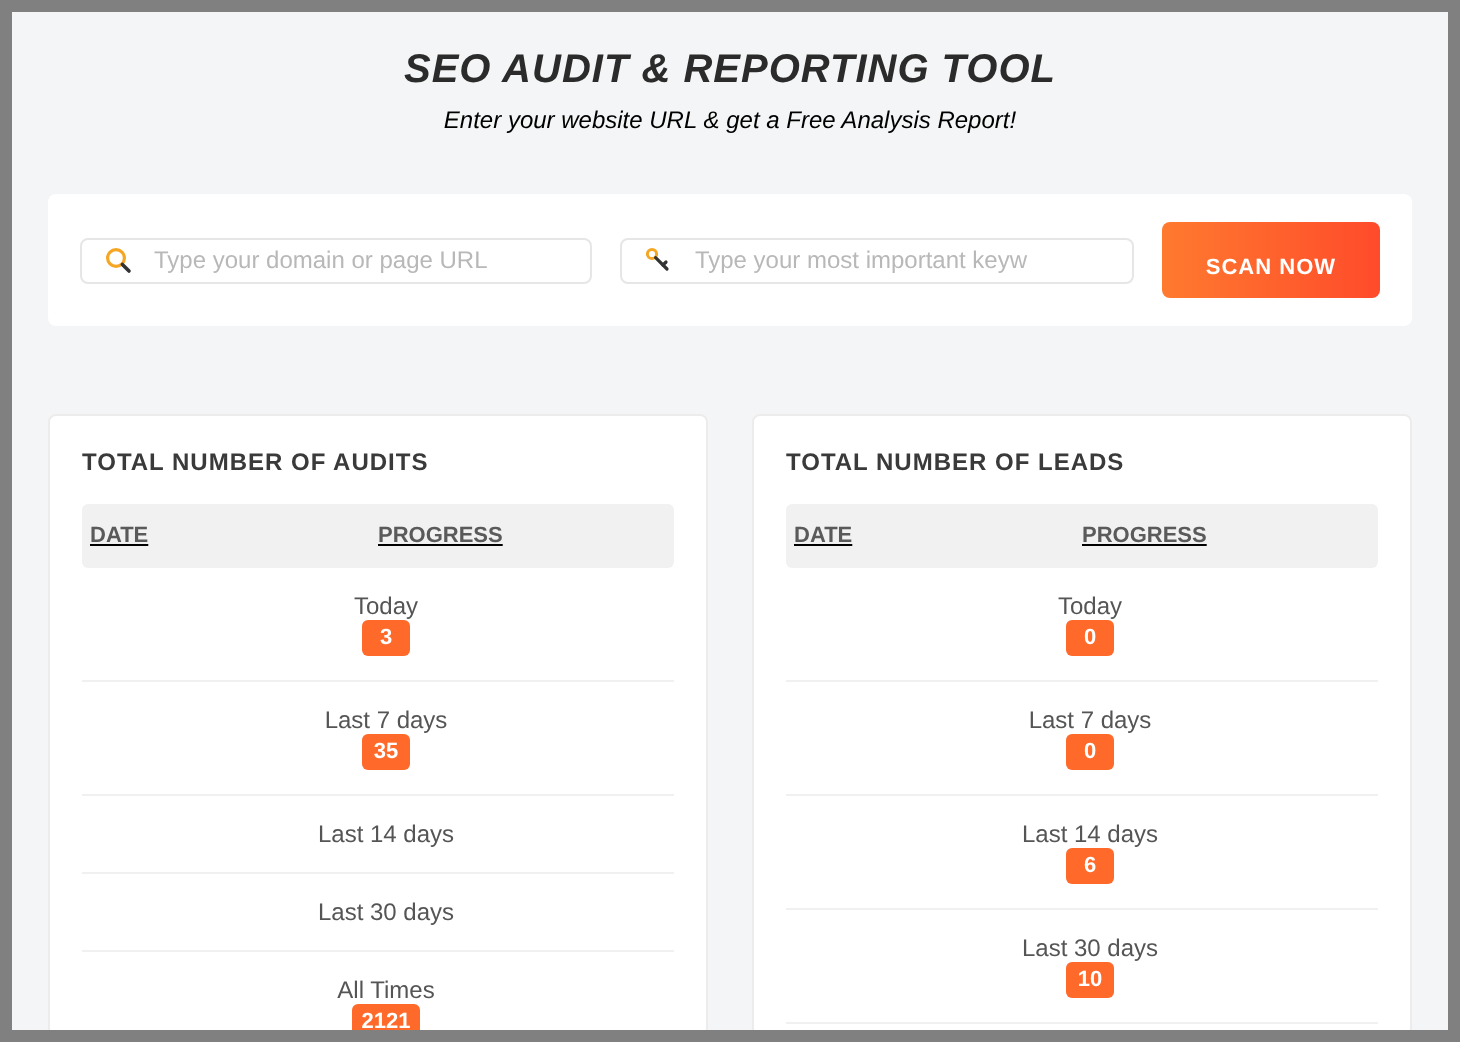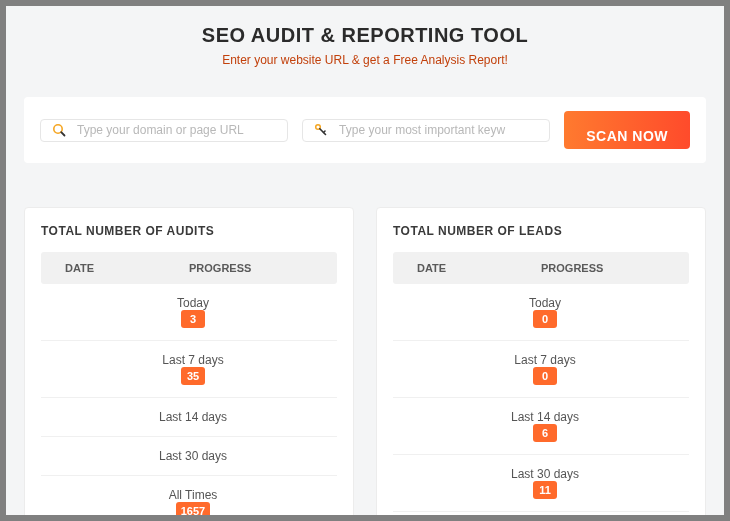--- a/index.html
+++ b/index.html
@@ -10,30 +10,30 @@
     height: 521px;
     padding: 6px;
   }
   .app {
     background: #f4f5f6;
     width: 100%;
     height: 100%;
     padding: 18px 18px 0 18px;
     overflow: hidden;
   }
-  .hero { text-align: center; }
+  .hero { text-align: center; font-style: italic; }
   .title {
     font-size: 20px;
     font-weight: 700;
     letter-spacing: 0.5px;
     color: #2b2b2b;
   }
   .subtitle {
     font-size: 12px;
-    color: #c2410c;
+    color: #000000;
     margin-top: 6px;
   }
   .search-bar {
     background: #fff;
     border-radius: 4px;
     margin-top: 30px;
     padding: 14px 16px;
     display: flex;
     align-items: center;
     gap: 14px;
@@ -57,21 +57,21 @@
     background: transparent;
   }
   .input-wrap input::placeholder { color: #b8b8b8; }
   .scan-btn {
     height: 38px;
     padding: 17px 22px;
     border: none;
     border-radius: 4px;
     background: linear-gradient(90deg, #ff7a2f 0%, #ff4b2b 100%);
     color: #fff;
-    font-size: 14px;
+    font-size: 11px;
     font-weight: 700;
     letter-spacing: 0.5px;
     cursor: pointer;
   }
   .panels {
     display: flex;
     gap: 22px;
     margin-top: 44px;
   }
   .panel {
@@ -85,21 +85,22 @@
     font-size: 12px;
     font-weight: 700;
     letter-spacing: 0.5px;
     color: #3a3a3a;
   }
   .header-row {
     display: flex;
     background: #f1f1f1;
     border-radius: 3px;
     margin-top: 14px;
-    padding: 10px 24px;
+    padding: 10px 4px;
+    text-decoration: underline;
   }
   .header-row .col {
     font-size: 11px;
     font-weight: 700;
     color: #5a5a5a;
   }
   .col-date { flex: 0 0 50%; }
   .col-prog { flex: 0 0 50%; }
   .row {
     display: flex;
@@ -210,21 +211,21 @@
         </div>
         <div class="row">
           <div class="label">Last 30 days</div>
         </div>
         <div class="row">
           <div class="label">All Times</div>
           <div class="prog">
             <div class="track">
               <div class="fill" style="width: 100%; background: rgb(57, 181, 74);"></div>
             </div>
-            <span class="badge">1657</span>
+            <span class="badge">2121</span>
           </div>
         </div>
       </div>
       <div class="panel">
         <div class="panel-title">TOTAL NUMBER OF LEADS</div>
         <div class="header-row">
           <div class="col col-date">DATE</div>
           <div class="col col-prog">PROGRESS</div>
         </div>
         <div class="row">
@@ -253,21 +254,21 @@
             </div>
             <span class="badge">6</span>
           </div>
         </div>
         <div class="row">
           <div class="label">Last 30 days</div>
           <div class="prog">
             <div class="track">
               <div class="fill" style="width: 18%; background: rgb(245, 166, 35);"></div>
             </div>
-            <span class="badge">11</span>
+            <span class="badge">10</span>
           </div>
         </div>
         <div class="row">
           <div class="label">All Times</div>
           <div class="prog">
             <div class="track">
               <div class="fill" style="width: 100%; background: rgb(57, 181, 74);"></div>
             </div>
             <span class="badge">104</span>
           </div>

